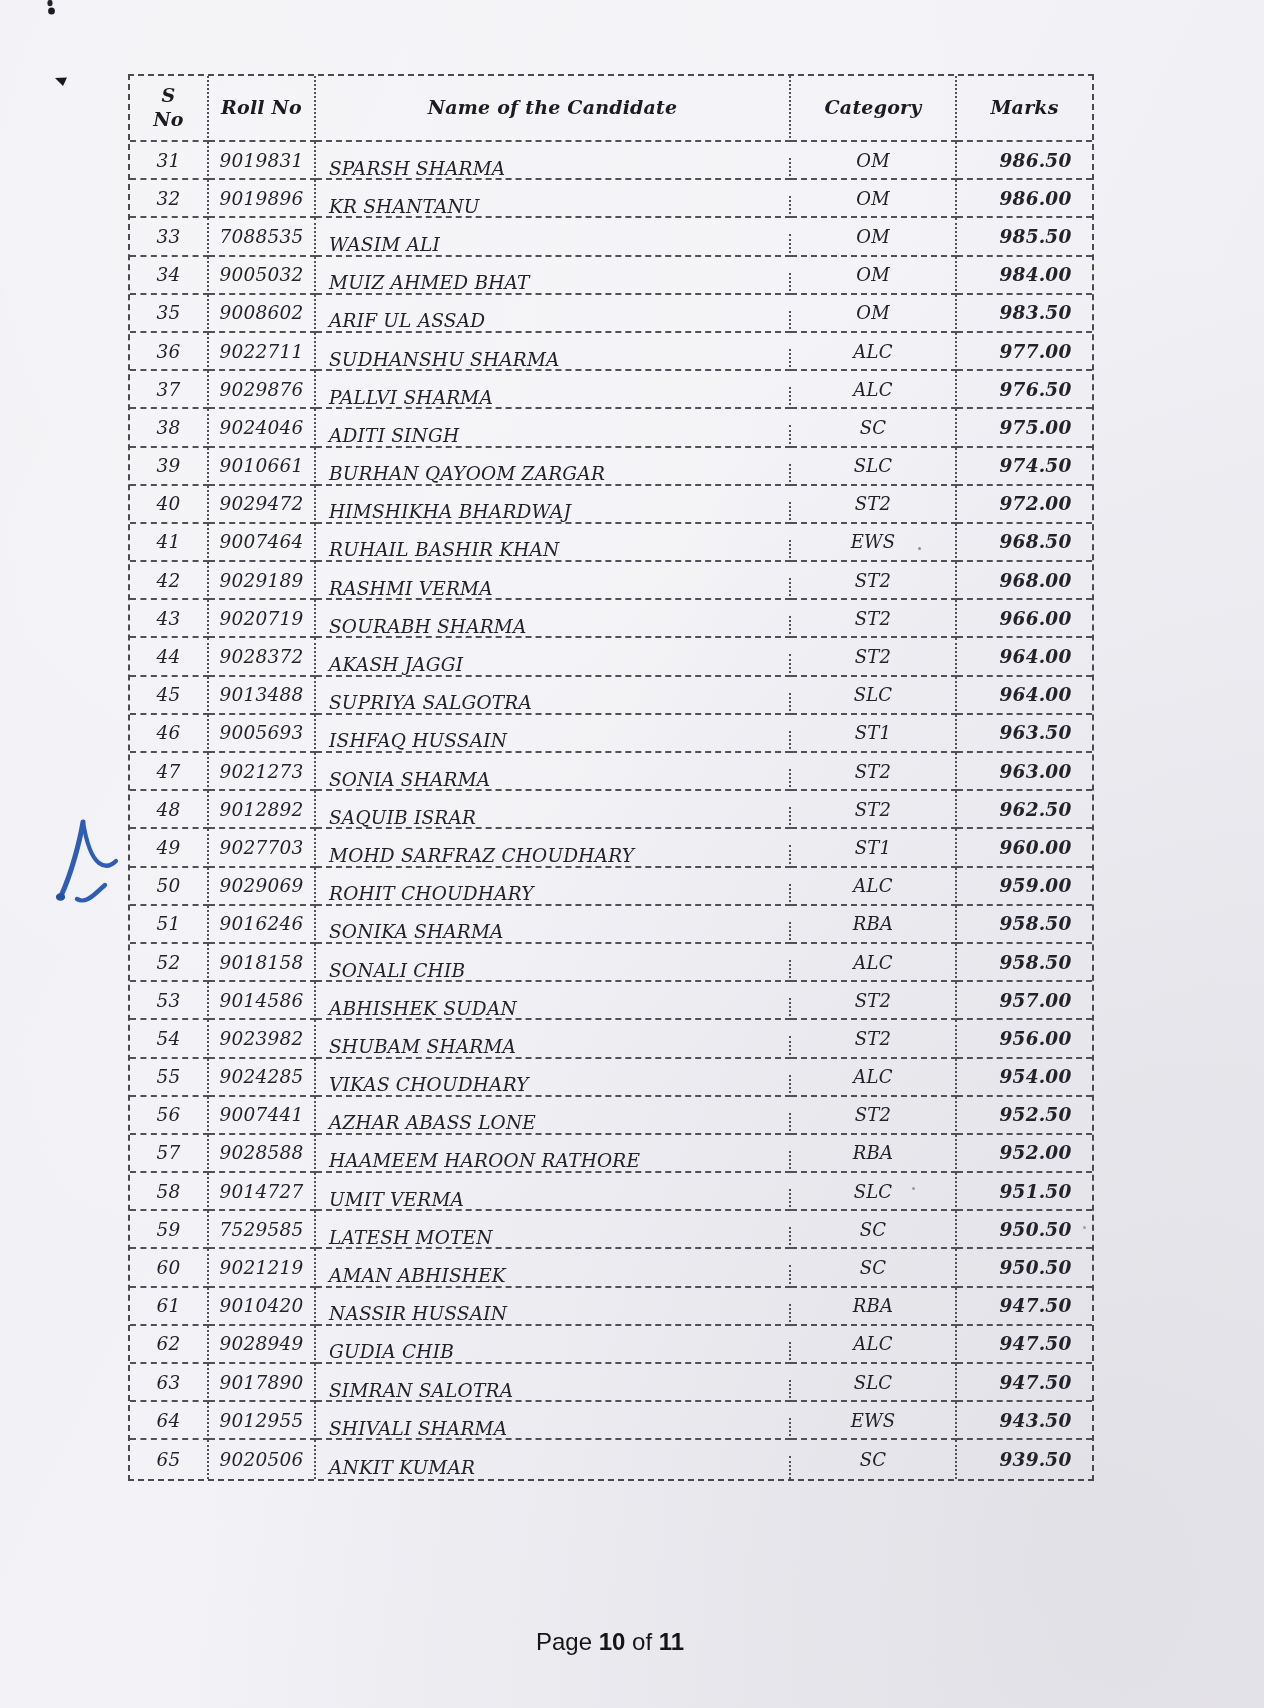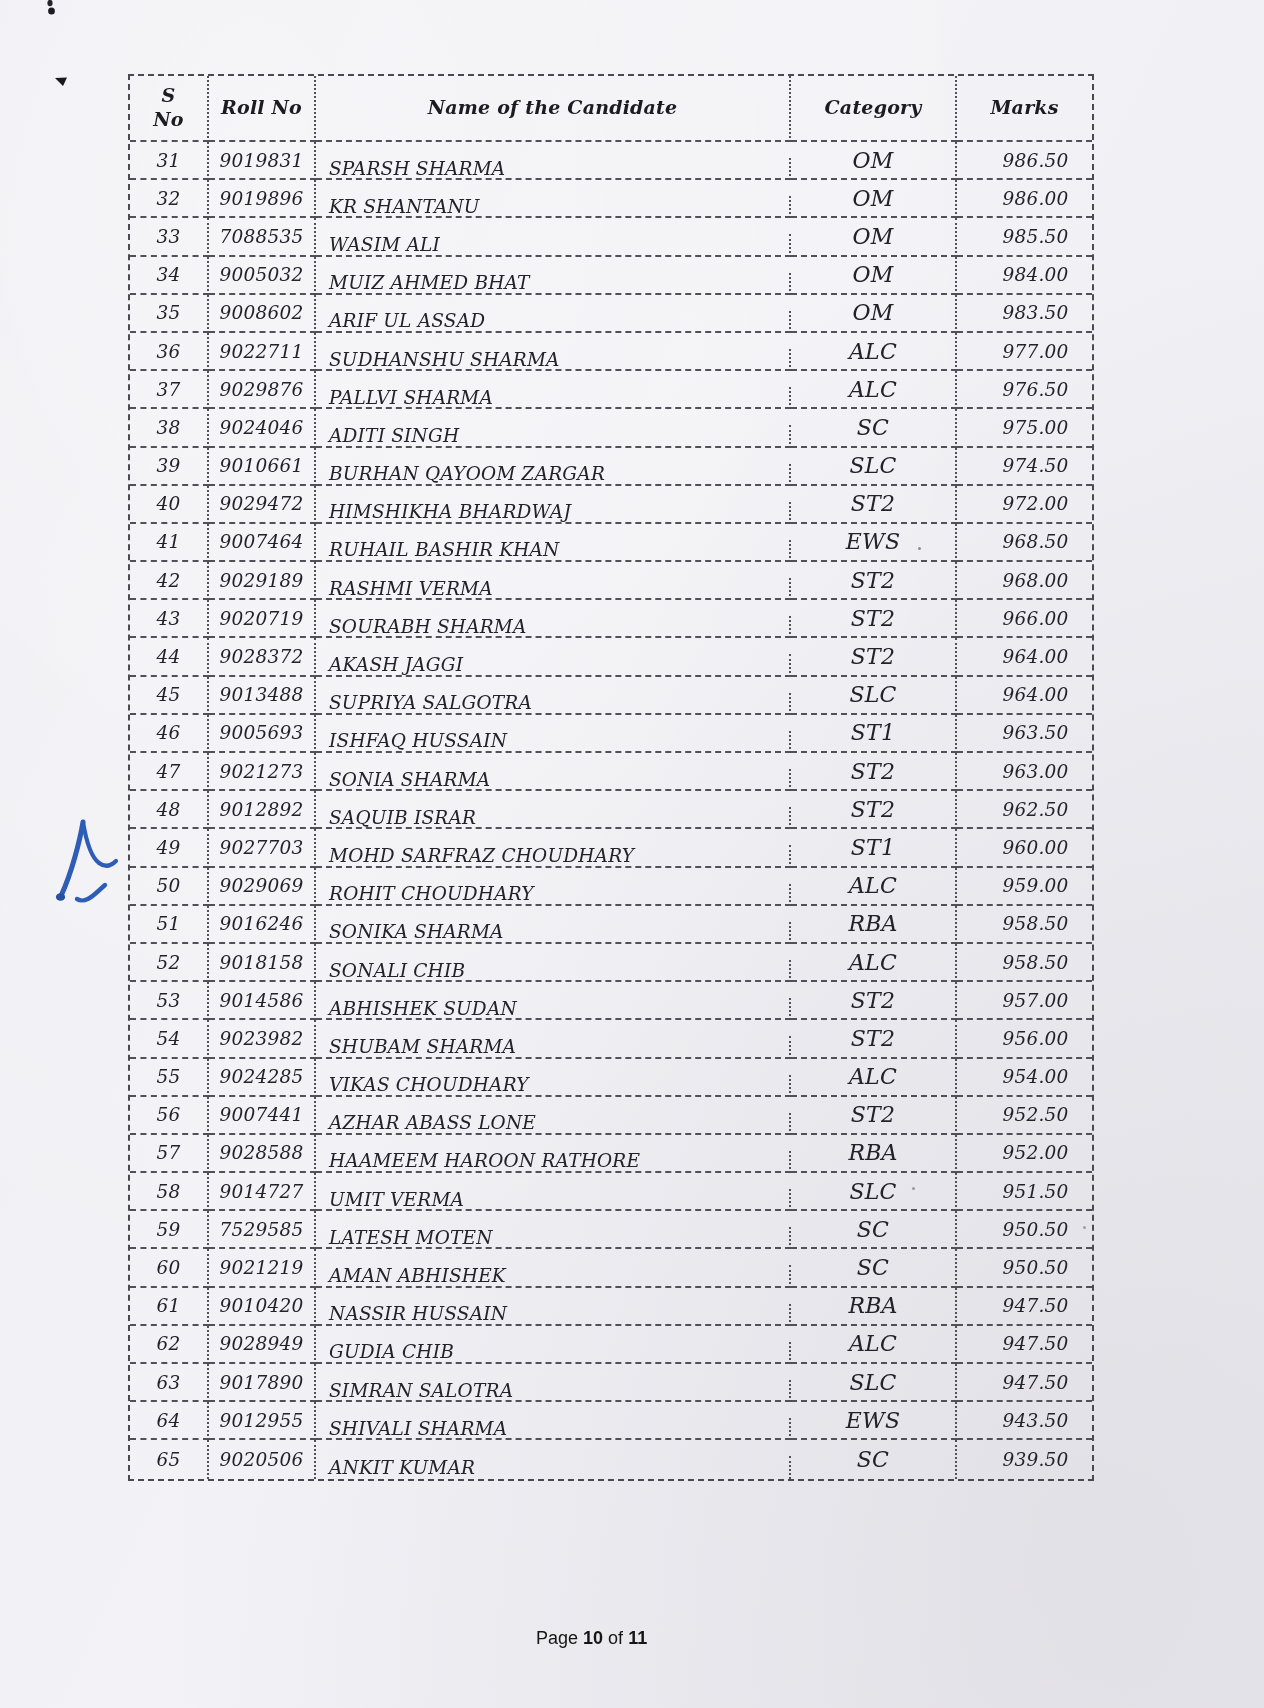--- a/index.html
+++ b/index.html
@@ -21,33 +21,33 @@
   .trow { display:contents; }
   .cell {
     box-sizing:border-box;
     border-right:2px dotted #514f57;
     border-bottom:2px dashed #514f57;
     display:flex; align-items:center; justify-content:center;
     font-style:italic; font-size:18.5px; color:#23212a;
     letter-spacing:.2px;
     overflow:hidden; white-space:nowrap;
   }
-  .col-last { border-right:none; }
+  .col-last { border-right:none;font-weight:bold; }
   .row-last .cell { border-bottom:none; }
   .hcell {
     font-weight:bold; font-size:19px; color:#1c1b22; text-align:center;
     line-height:1.25;
   }
   .h-sno { white-space:pre-line; }
   .c-name { justify-content:flex-start; padding-left:13px;margin-top:16px; }
   .c-marks { padding-left:22px; }
-  .c-cat { font-size:22px; }
+  .c-cat { font-size:18px; }
   .footer {
     position:absolute; left:536px; top:1628px;
-    font-family:"Liberation Sans", sans-serif; font-size:18px; color:#151515;
+    font-family:"Liberation Sans", sans-serif; font-size:24px; color:#151515;
   }
   .footer b { font-weight:bold; }
   .artifact { position:absolute; }
   .speck { position:absolute; background:#3c3a42; border-radius:50%; }
 </style>
 </head>
 <body>
 
 <div class="sheet">
 

